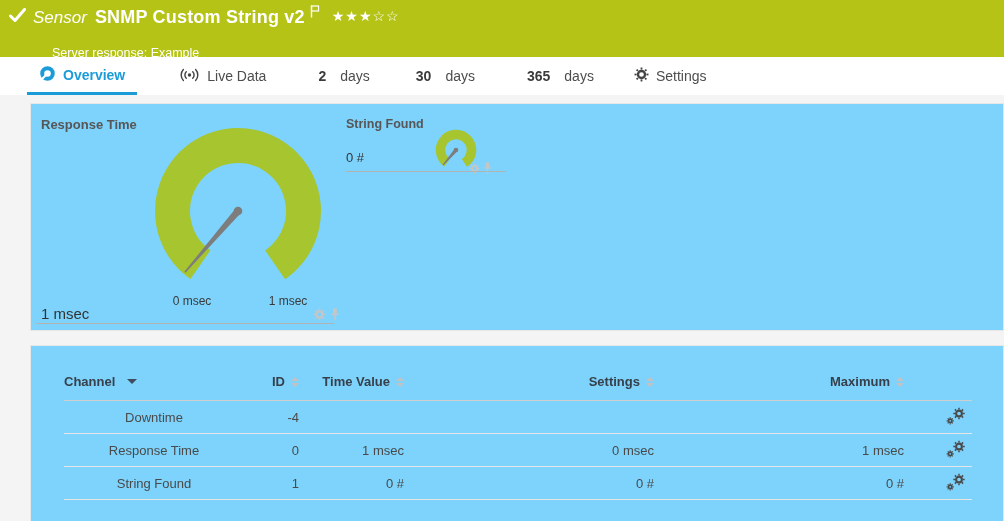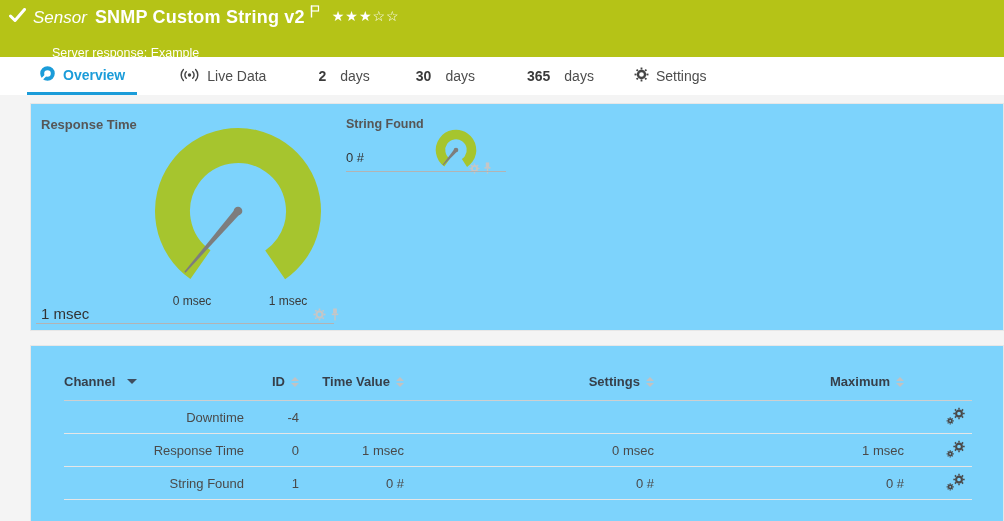--- a/index.html
+++ b/index.html
@@ -36,21 +36,21 @@
   .mini-value { font-size:13px; color:#333; }
   .widget-line { border-top:1px solid #b3b3b3; }
   .widget-icons { display:flex; gap:4px; align-items:center; cursor:pointer; }
   
   table { border-collapse:collapse; margin:28px 0 0 33px; table-layout:fixed; }
   th { font-size:13px; font-weight:bold; color:#363f4a; text-align:right;
        padding:0 0 11px 0; border-bottom:1px solid #cfcfcf; cursor:pointer; }
   th.ch { text-align:left; }
   td { font-size:13px; color:#4a4a4a; height:33px; border-bottom:1px solid #e6e6e6;
        text-align:right; vertical-align:middle; }
-  td.ch { text-align:right; }
+  td.ch { text-align:center; }
   td.gear-cell { padding-right:6px; cursor:pointer; }
   .hflex { display:inline-flex; align-items:center; gap:6px; }
   .sort { display:inline-flex; flex-direction:column; gap:2px; }
   .sort i { width:0; height:0; border-left:4px solid transparent; border-right:4px solid transparent; }
   .sort .up { border-bottom:4px solid #c2c2c2; }
   .sort .dn { border-top:4px solid #c2c2c2; }
   .caret-dn { width:0; height:0; border-left:5px solid transparent; border-right:5px solid transparent;
               border-top:5px solid #3f4d5e; display:inline-block; margin-left:6px; }
 </style>
 </head>

